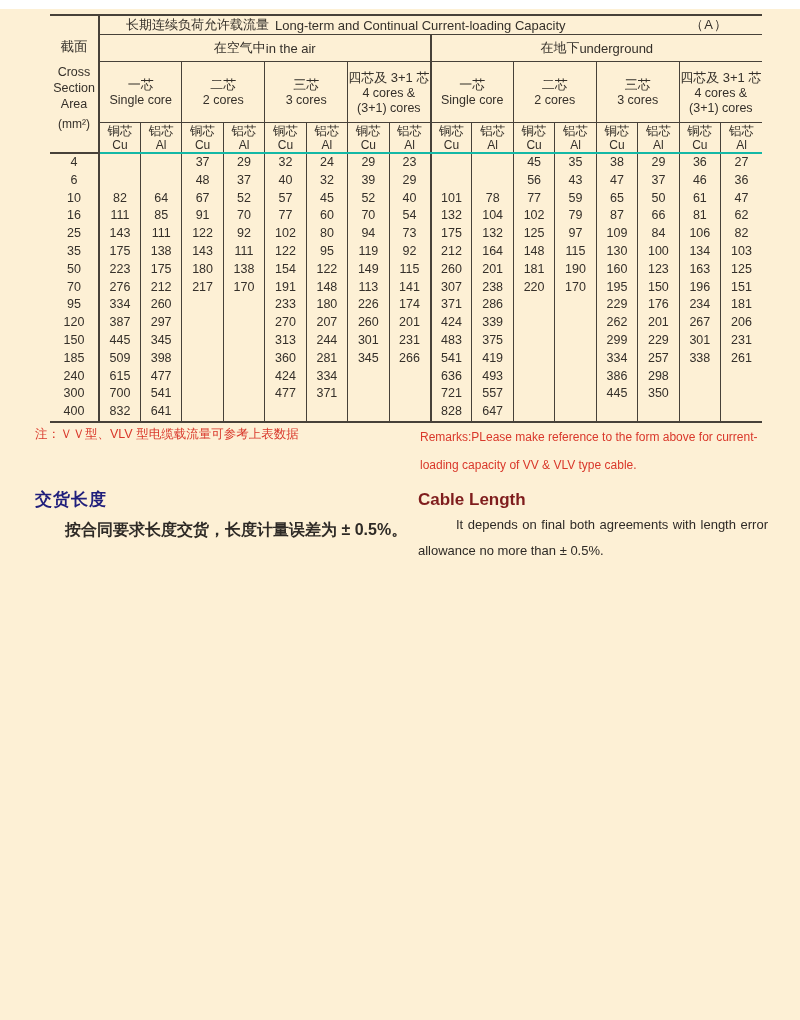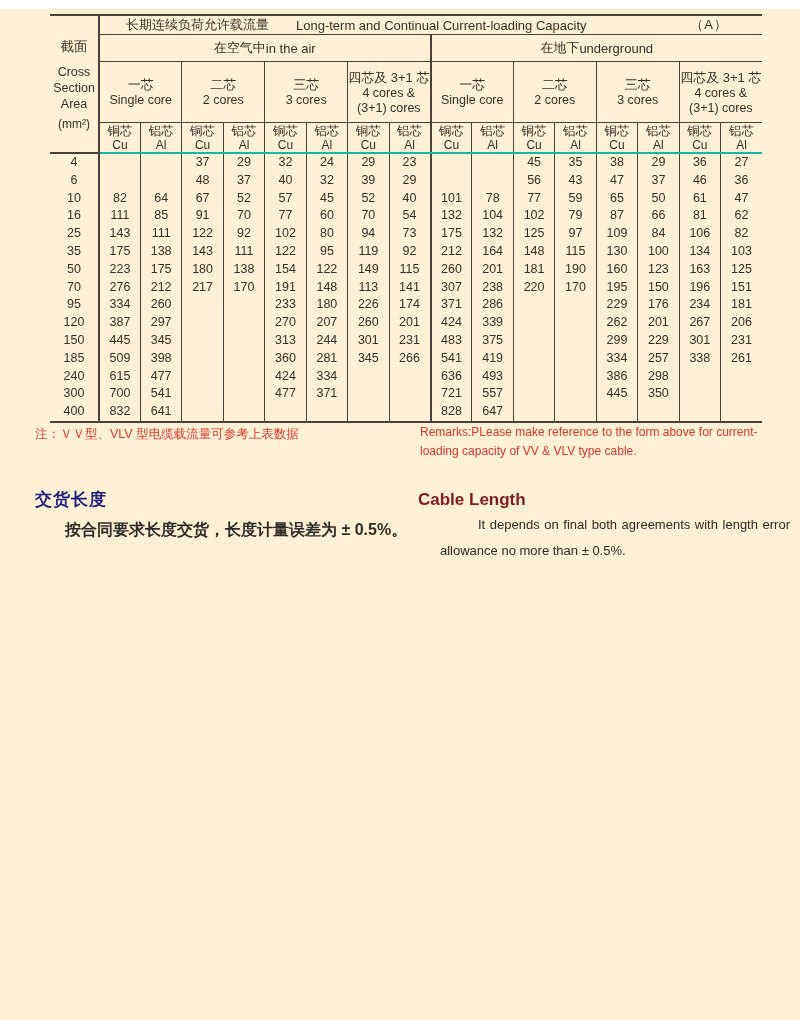--- a/index.html
+++ b/index.html
@@ -19,21 +19,21 @@
   .cap-table th, .cap-table td { padding:0; margin:0; font-weight:normal; text-align:center; vertical-align:middle; }
   .bl  { border-left:1px solid #474139; }
   .bl2 { border-left:2px solid #474139; }
 
   th.corner { width:48px; border-bottom:2px solid #474139; vertical-align:middle; }
   .corner .cl0 { font-size:13.5px; margin-bottom:8px; }
   .corner .cl1, .corner .cl2, .corner .cl3 { font-size:12.5px; line-height:16px; }
   .corner .cl4 { font-size:12px; margin-top:5px; }
 
   th.title { height:16px; border-bottom:1px solid #474139; }
-  .tflex { display:flex; align-items:center; padding-left:26px; gap:27px; font-size:13px; white-space:nowrap; }
+  .tflex { display:flex; align-items:center; padding-left:26px; gap:6px; font-size:13px; white-space:nowrap; }
   .tflex .unit { margin-left:auto; margin-right:34px; letter-spacing:1px; }
 
   th.env { height:26px; border-bottom:1px solid #474139; }
   .eflex { display:flex; justify-content:center; align-items:center; font-size:13px; }
 
   th.core { height:60px; border-bottom:1px solid #474139; }
   .core .gzh { font-size:13px; line-height:17px; }
   .core .gen { font-size:12.5px; line-height:15px; }
 
   th.cond { height:29px; border-bottom:2px solid #14b8a6; }
@@ -41,36 +41,36 @@
   .cond .cen { font-size:12px; }
 
   .cap-table tbody td { height:17.8px; line-height:17.8px; font-size:12.5px; }
 
   .note-zh {
     position:absolute; left:35px; top:426px;
     color:#D9382B; font-size:12.5px; white-space:nowrap;
   }
   .note-en {
     position:absolute; left:420px; top:423px; width:360px;
-    color:#D9382B; font-size:12px; line-height:19px;
+    color:#D9382B; font-size:12px; line-height:28px;
   }
   .cl-zh-title {
     position:absolute; left:35px; top:488px; margin:0;
     color:#201F7C; font-size:17px; font-weight:bold; letter-spacing:1px;
   }
   .cl-zh-body {
     position:absolute; left:35px; top:520px; width:380px;
     font-size:16px; color:#2E2A26; text-indent:30px;font-weight:bold;
   }
   .cl-en-title {
     position:absolute; left:418px; top:490px; margin:0;
     color:#7f1d1d; font-size:17px; font-weight:bold;
   }
   .cl-en-body {
-    position:absolute; left:440px; top:512px; width:350px;
+    position:absolute; left:418px; top:512px; width:350px;
     font-size:13px; line-height:26px; text-align:justify; text-indent:38px; color:#2E2A26;
   }
 </style>
 </head>
 <body>
 
 <div id="page">
   <div class="top-strip"></div>
 
   <table class="cap-table">

